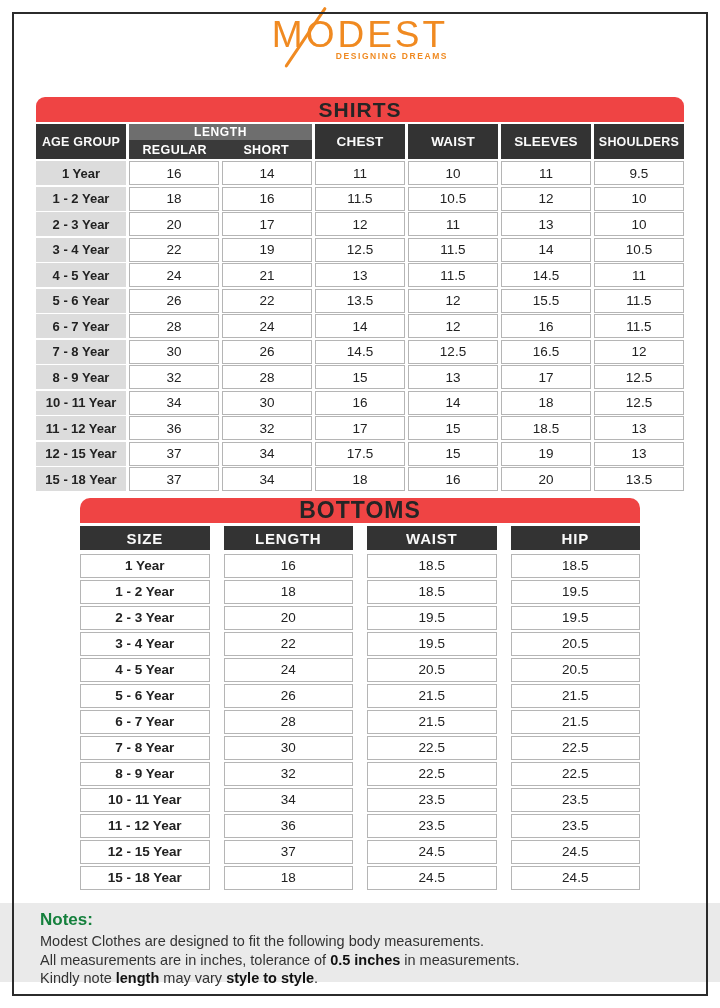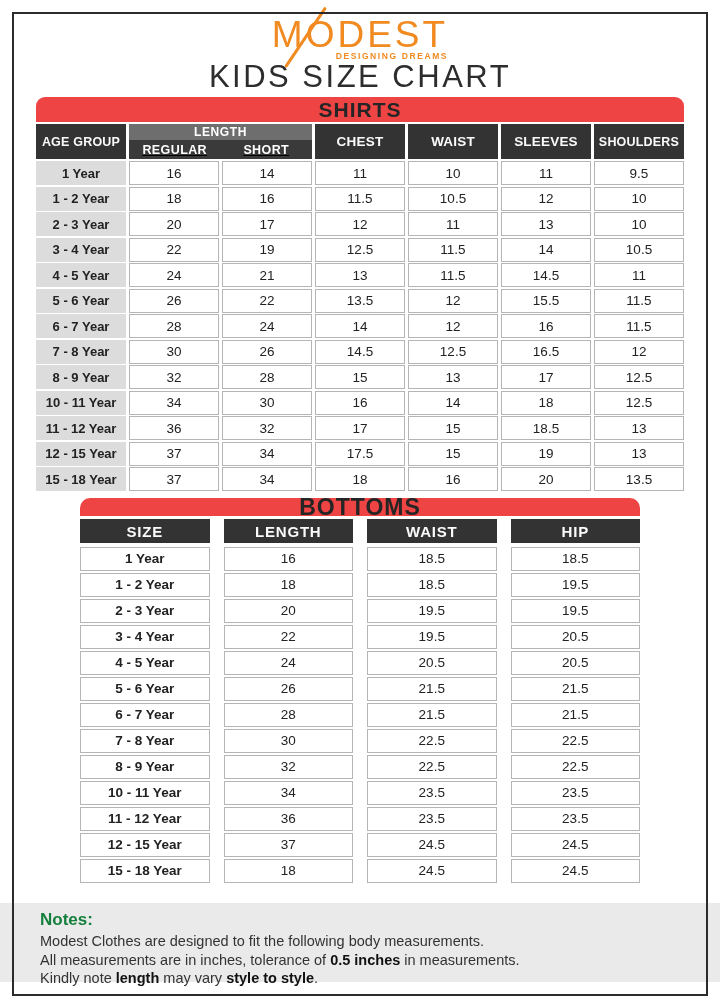--- a/index.html
+++ b/index.html
@@ -27,29 +27,29 @@
 
   
   .shirts { position:absolute; left:36px; top:97px; width:648px; z-index:2; }
   .shirts .banner { height:25px; font-size:21px; border-radius:9px 9px 0 0; }
   .shead { margin-top:2px; display:grid; grid-template-columns:90px repeat(6,1fr); column-gap:3px; height:35px;border-radius:11px; }
   .shead .hcell { font-size:13.5px; letter-spacing:0.2px; }
   .hage { font-size:12.5px !important; }
   .hlen { grid-column:span 2; display:flex; flex-direction:column; }
   .hlen-top { height:16px; background:#6e6e6e; color:#ffffff; font-size:12px; font-weight:700;
               display:flex; align-items:center; justify-content:center; letter-spacing:0.6px; }
-  .hlen-bottom { flex:1; background:#3a3a3a; display:grid; grid-template-columns:1fr 1fr;text-decoration:underline; }
+  .hlen-bottom { flex:1; background:#3a3a3a; display:grid; grid-template-columns:1fr 1fr; }
   .hlen-bottom .sub { color:#ffffff; font-size:12.5px; font-weight:700; display:flex; align-items:center; justify-content:center; letter-spacing:0.4px; }
   .sbody { margin-top:2px; display:flex; flex-direction:column; gap:1.5px; }
   .srow { display:grid; grid-template-columns:90px repeat(6,1fr); column-gap:3px; height:24px; }
   .agecell { background:#dcdcdc; font-weight:700; font-size:13px; }
 
   
   .bottoms { position:absolute; left:80px; top:498px; width:560px; z-index:2; }
-  .bottoms .banner { height:18px; font-size:23px; border-radius:10px 10px 0 0; }
+  .bottoms .banner { height:25px; font-size:23px; border-radius:10px 10px 0 0; }
   .bhead { margin-top:3px; display:grid; grid-template-columns:repeat(4,1fr); column-gap:14px; height:24px; }
   .bhead .hcell { font-size:15px; letter-spacing:0.8px; }
   .bbody { margin-top:4px; display:flex; flex-direction:column; gap:2.5px; }
   .brow { display:grid; grid-template-columns:repeat(4,1fr); column-gap:14px; height:23.5px; }
   .sizecell { font-weight:700; font-size:13.5px; }
 
   
   .notes { position:absolute; left:0; top:903px; width:720px; height:79px; background:#eaeaea;
            padding:7px 48px 0 40px; z-index:1; }
   .notes-title { font-size:17px; font-weight:700; color:#15803d; margin-bottom:2px; }
@@ -62,21 +62,20 @@
 <div class="page">
   <div class="frame"></div>
 
   <div class="brand">
     <div class="brand-inner">
       <span class="logo-swoosh"></span>
       <div class="logo-text">MODEST</div>
       <div class="tagline">DESIGNING DREAMS</div>
     </div>
   </div>
-  <div class="page-title">KIDS SIZE CHART</div>
 
   <div class="shirts">
     <div class="banner">SHIRTS</div>
     <div class="shead">
       <div class="hcell hage">AGE GROUP</div>
       <div class="hlen">
         <div class="hlen-top">LENGTH</div>
         <div class="hlen-bottom">
           <div class="sub">REGULAR</div>
           <div class="sub">SHORT</div>

